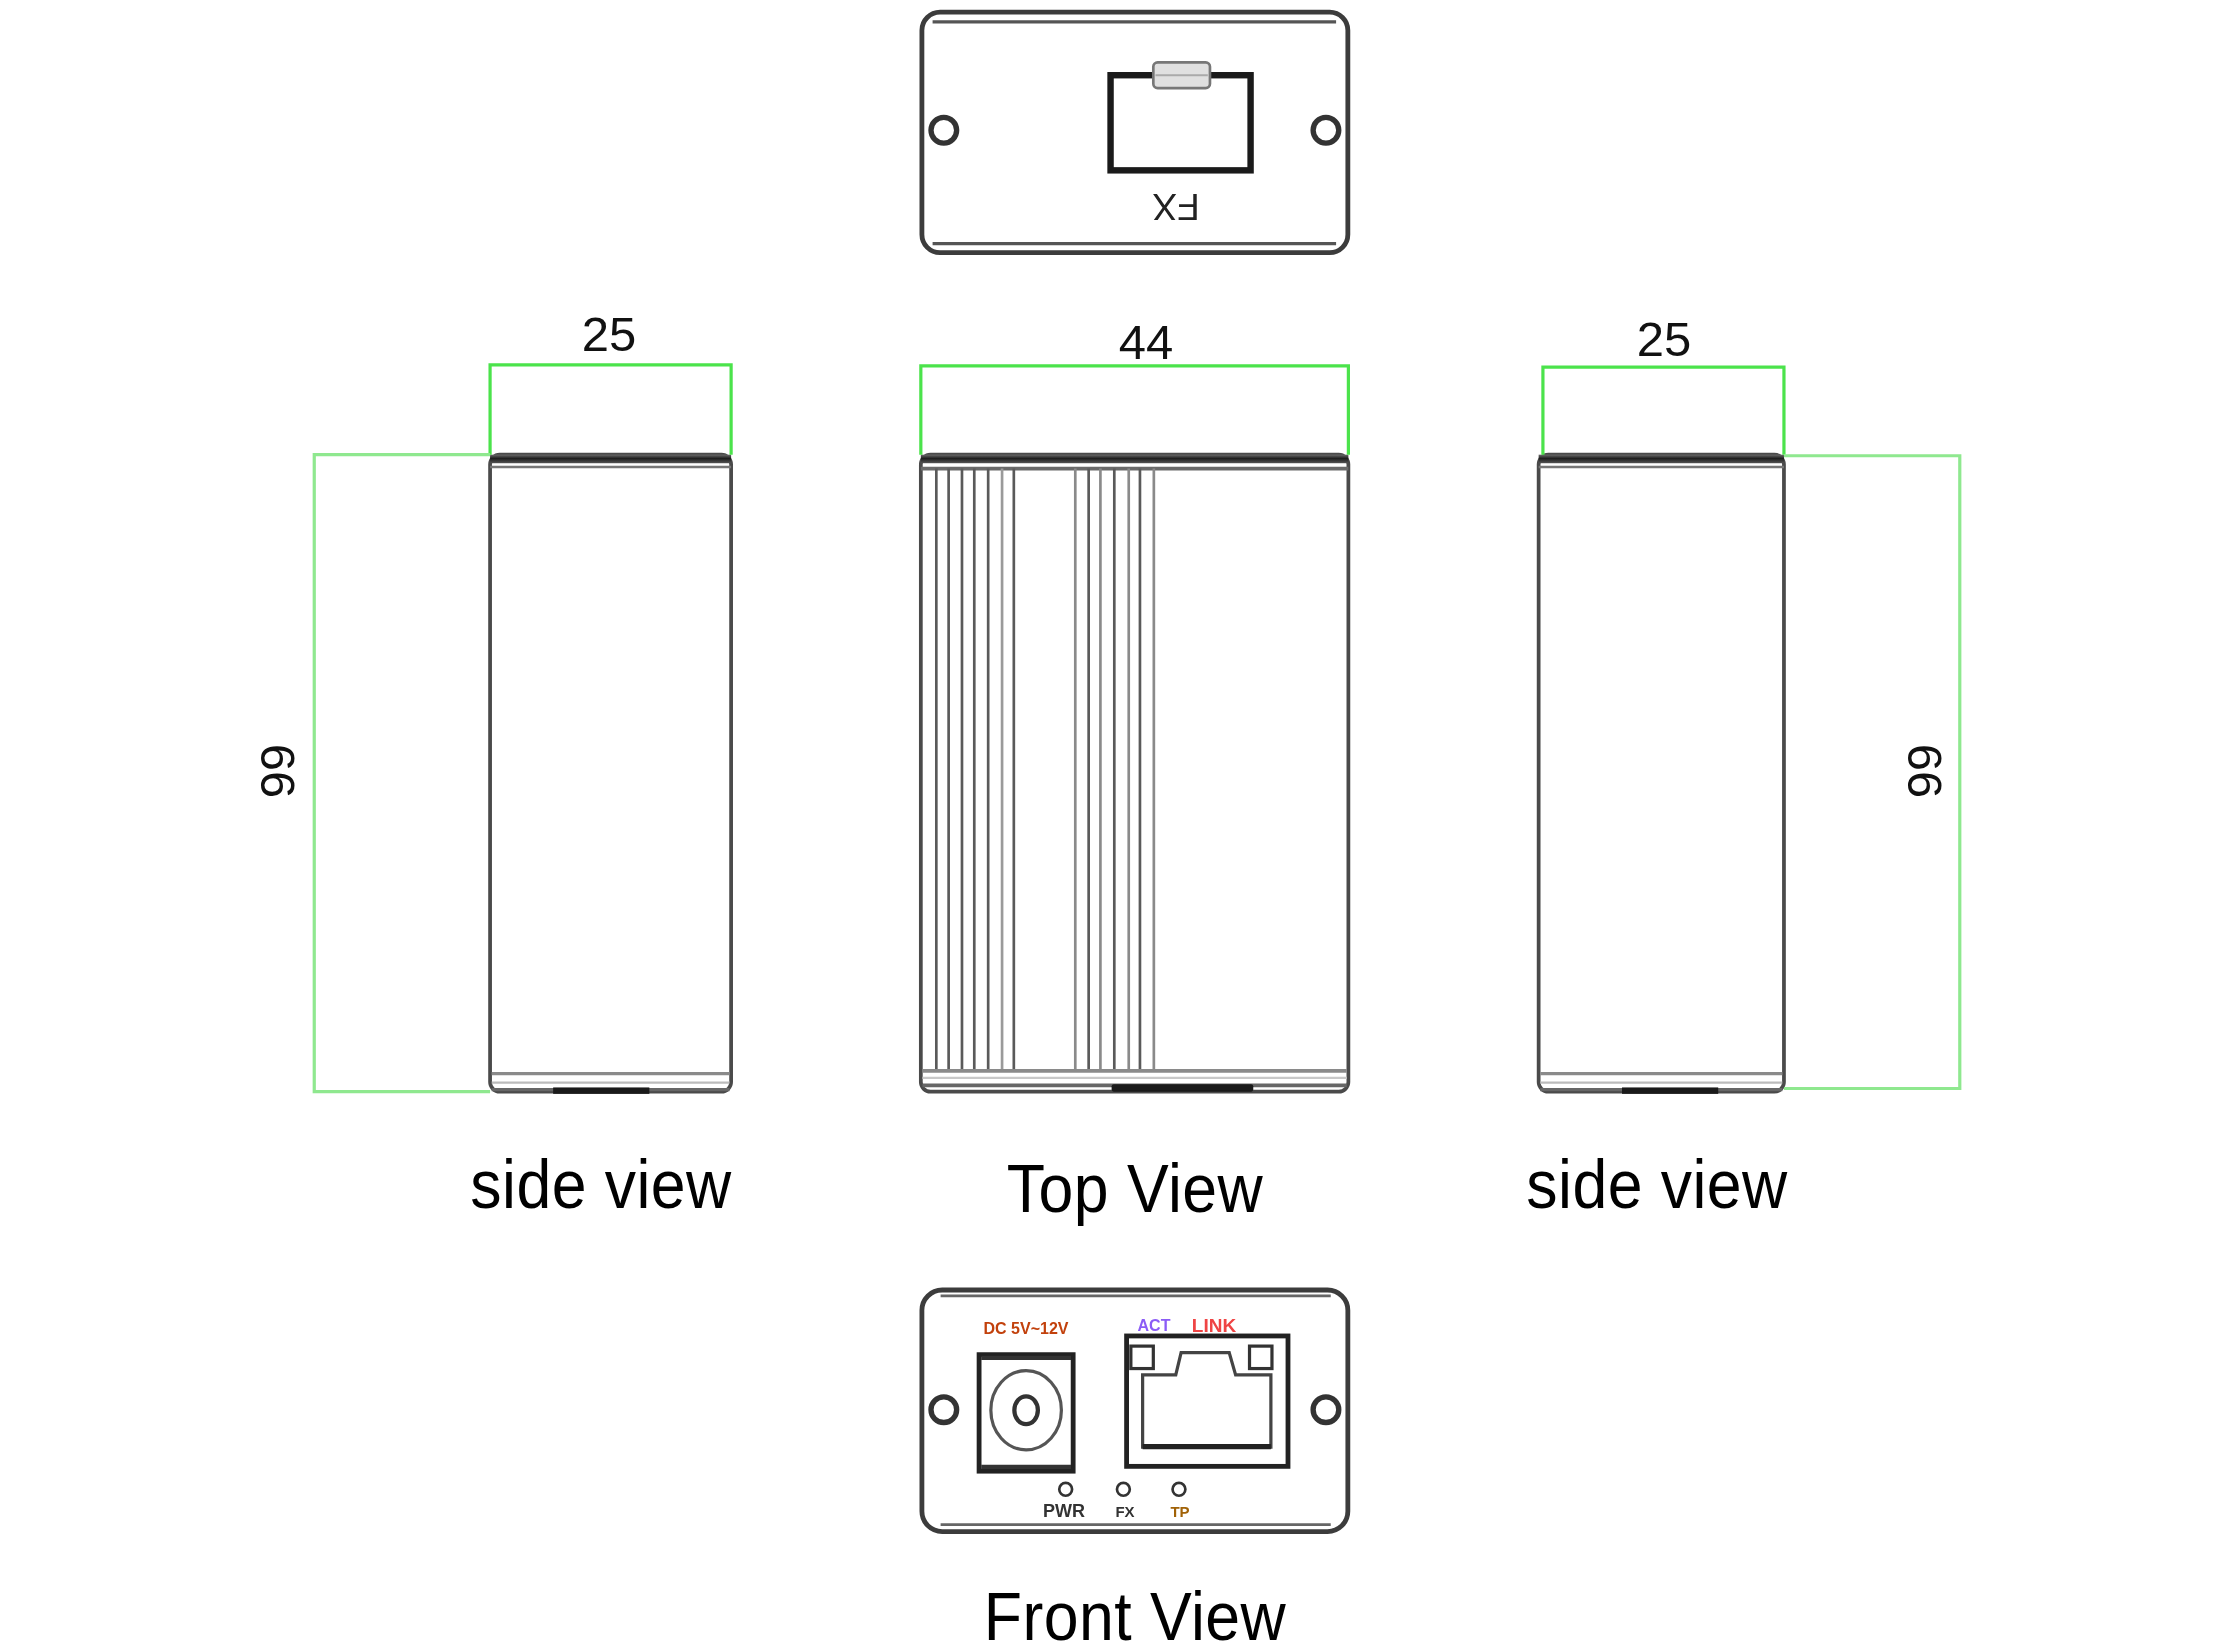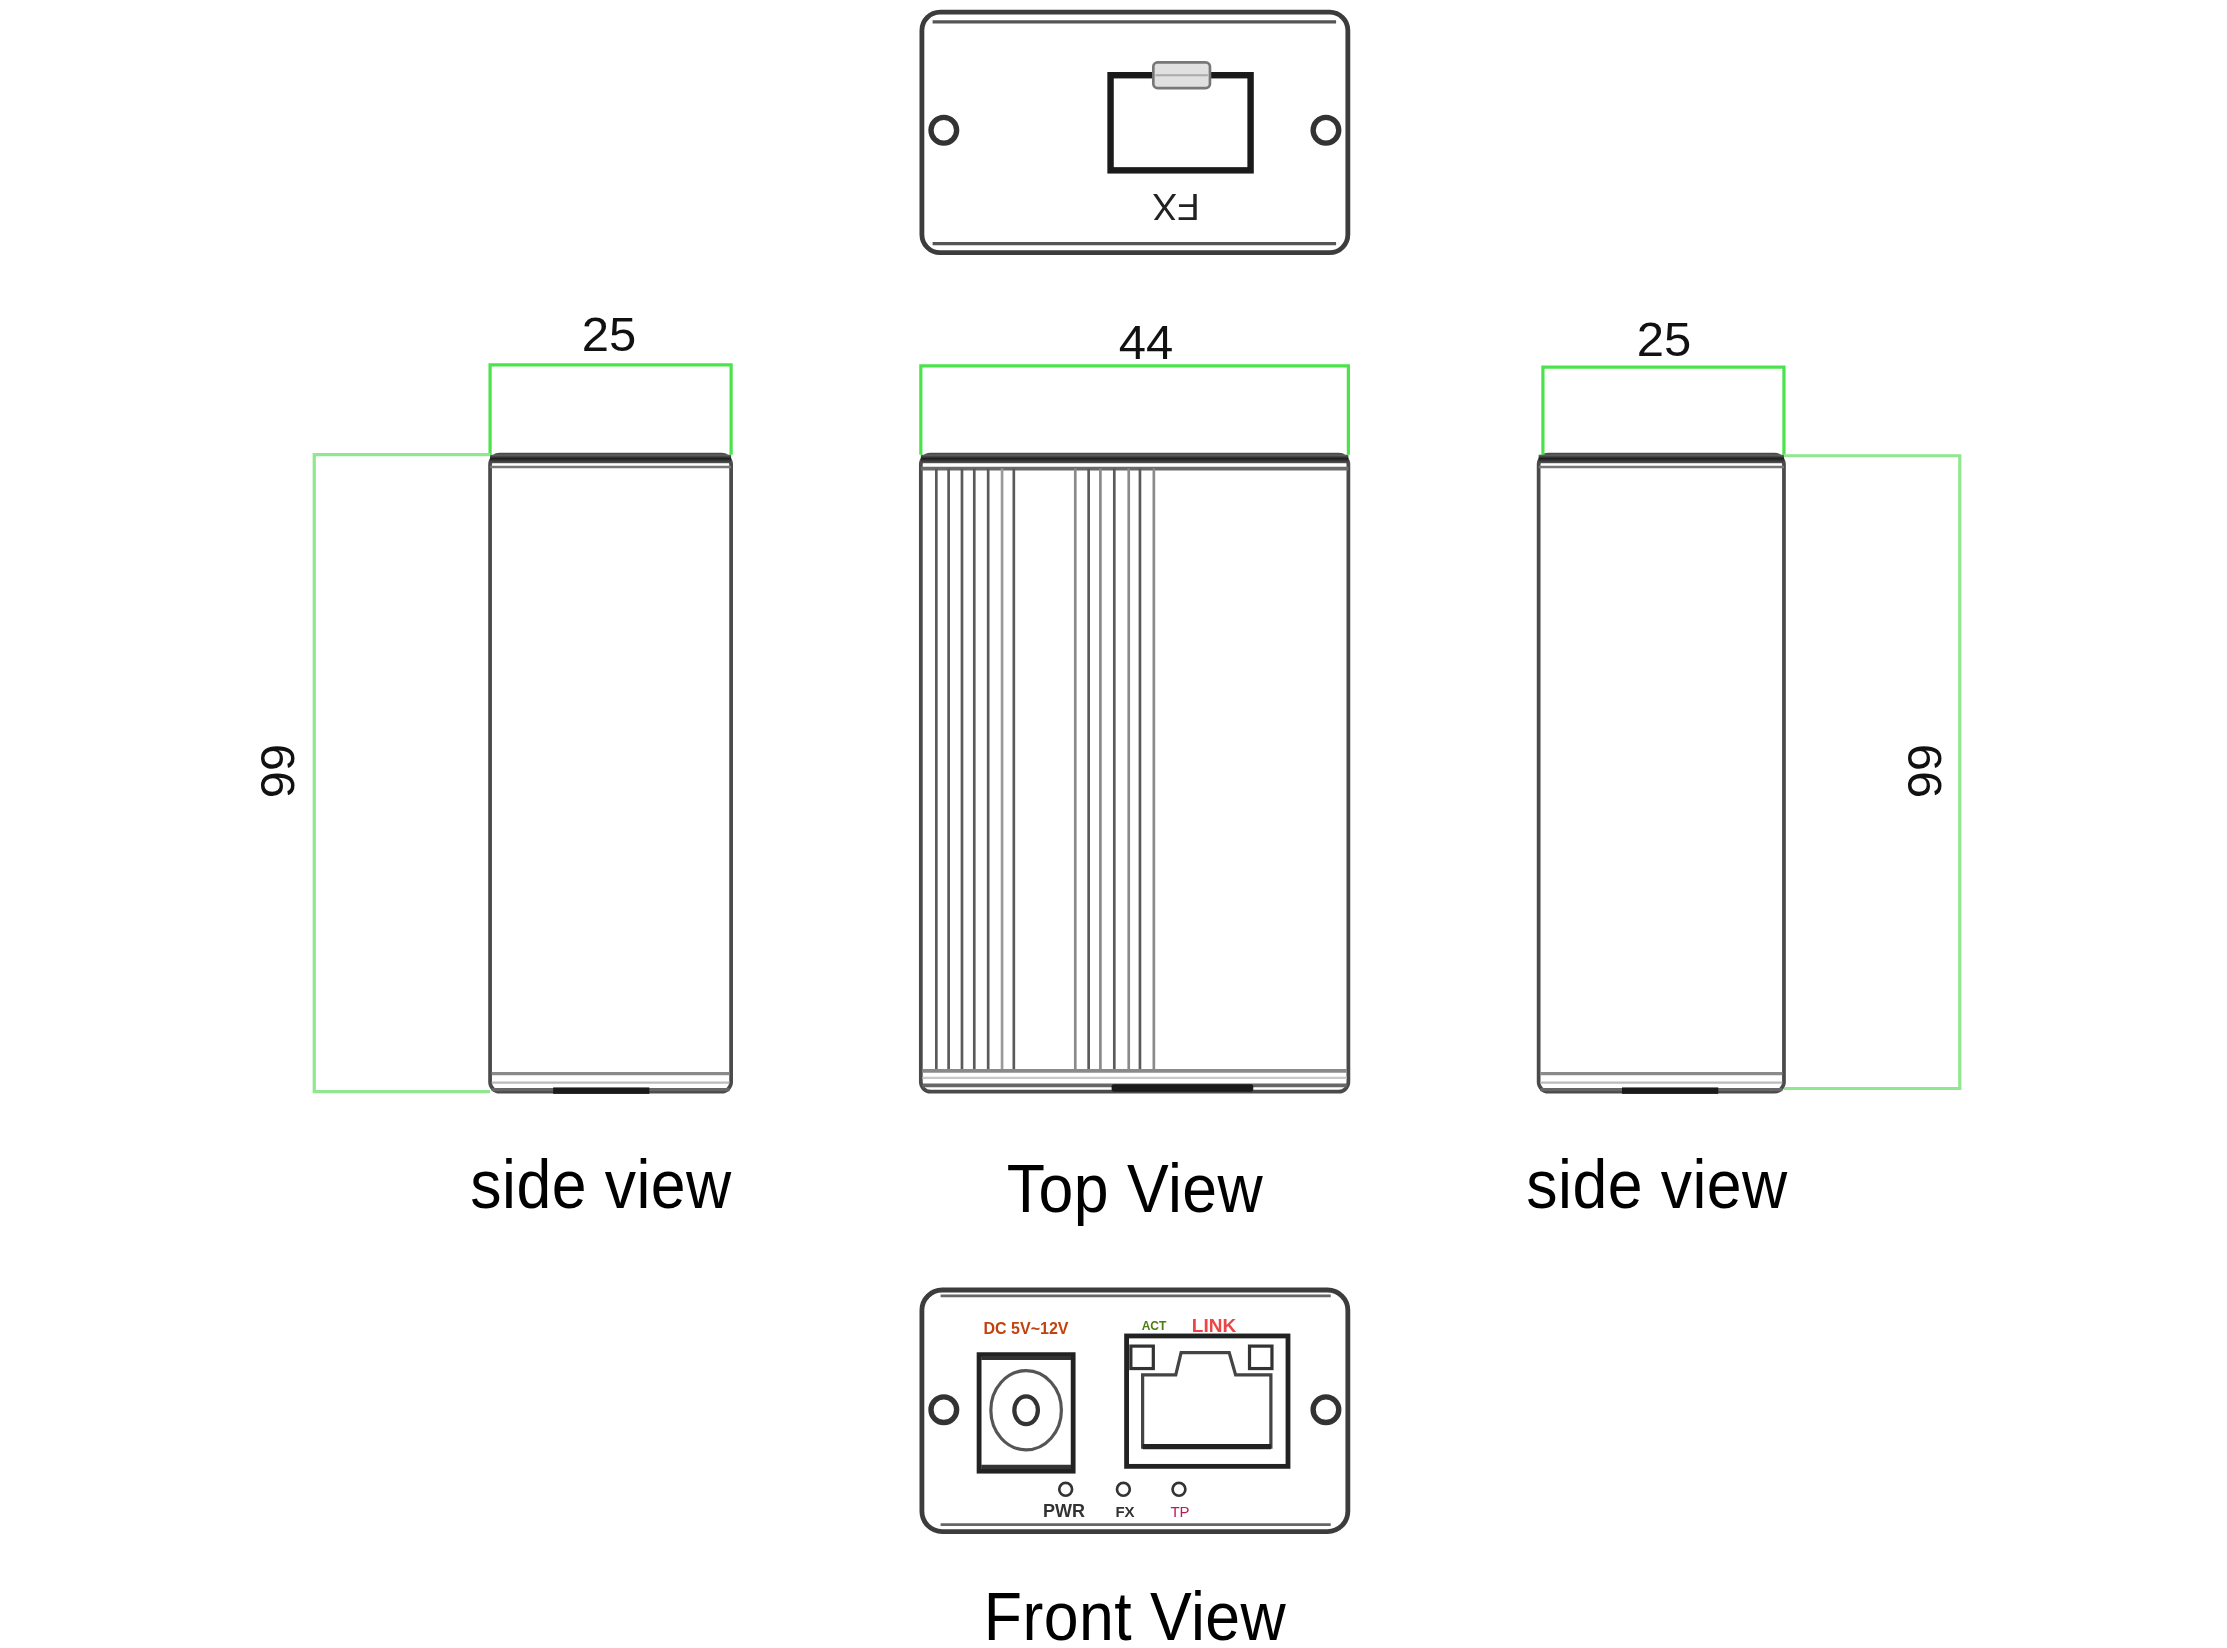--- a/index.html
+++ b/index.html
@@ -150,23 +150,23 @@
   <span>FX</span>
 </div>
 
 <div class="dim-text" style="left:609px; top:334px;">25</div>
 <div class="dim-text rot" style="left:277px; top:771px;">66</div>
 <div class="dim-text" style="left:1136px; top:342px;margin-left:10px;">44</div>
 <div class="dim-text" style="left:1664px; top:339px;">25</div>
 <div class="dim-text rot" style="left:1924px; top:771px;">66</div>
 
 <div class="abs" style="left:1026px; top:1329px; transform:translate(-50%,-50%); font-size:16px; font-weight:bold; color:#c2410c; white-space:nowrap;">DC 5V~12V</div>
-<div class="abs" style="left:1154px; top:1326px; transform:translate(-50%,-50%); font-size:12px; font-weight:bold; color:#4d7c0f;">ACT</div>
+<div class="abs" style="left:1154px; top:1326px; transform:translate(-50%,-50%); font-size:16px; font-weight:bold; color:#8b5cf6;">ACT</div>
 <div class="abs" style="left:1214px; top:1326px; transform:translate(-50%,-50%); font-size:19px; font-weight:bold; color:#ef4444;">LINK</div>
 <div class="abs" style="left:1064px; top:1511px; transform:translate(-50%,-50%); font-size:18px; font-weight:bold; color:#333;">PWR</div>
 <div class="abs" style="left:1125px; top:1511px; transform:translate(-50%,-50%); font-size:15px; font-weight:bold; color:#333;">FX</div>
-<div class="abs" style="left:1180px; top:1511px; transform:translate(-50%,-50%); font-size:15px; font-weight:normal; color:#be185d;">TP</div>
+<div class="abs" style="left:1180px; top:1511px; transform:translate(-50%,-50%); font-size:15px; font-weight:bold; color:#a16207;">TP</div>
 
 <div class="caption" style="left:601px; top:1184px;">side view</div>
 <div class="caption" style="left:1135px; top:1188px;">Top View</div>
 <div class="caption" style="left:1657px; top:1184px;">side view</div>
 <div class="caption" style="left:1135px; top:1616px;">Front View</div>
 
 
 </body></html>

